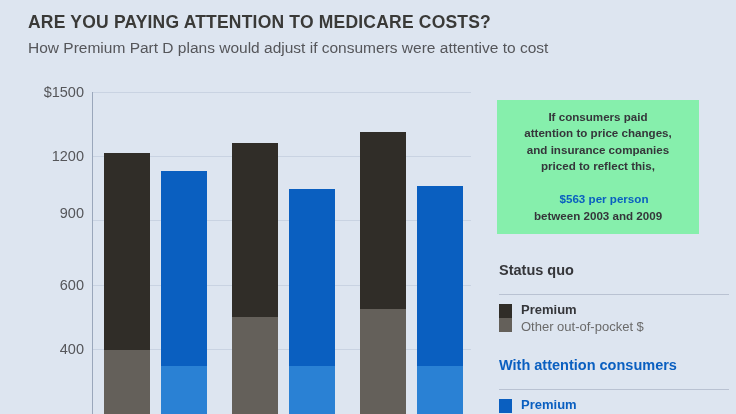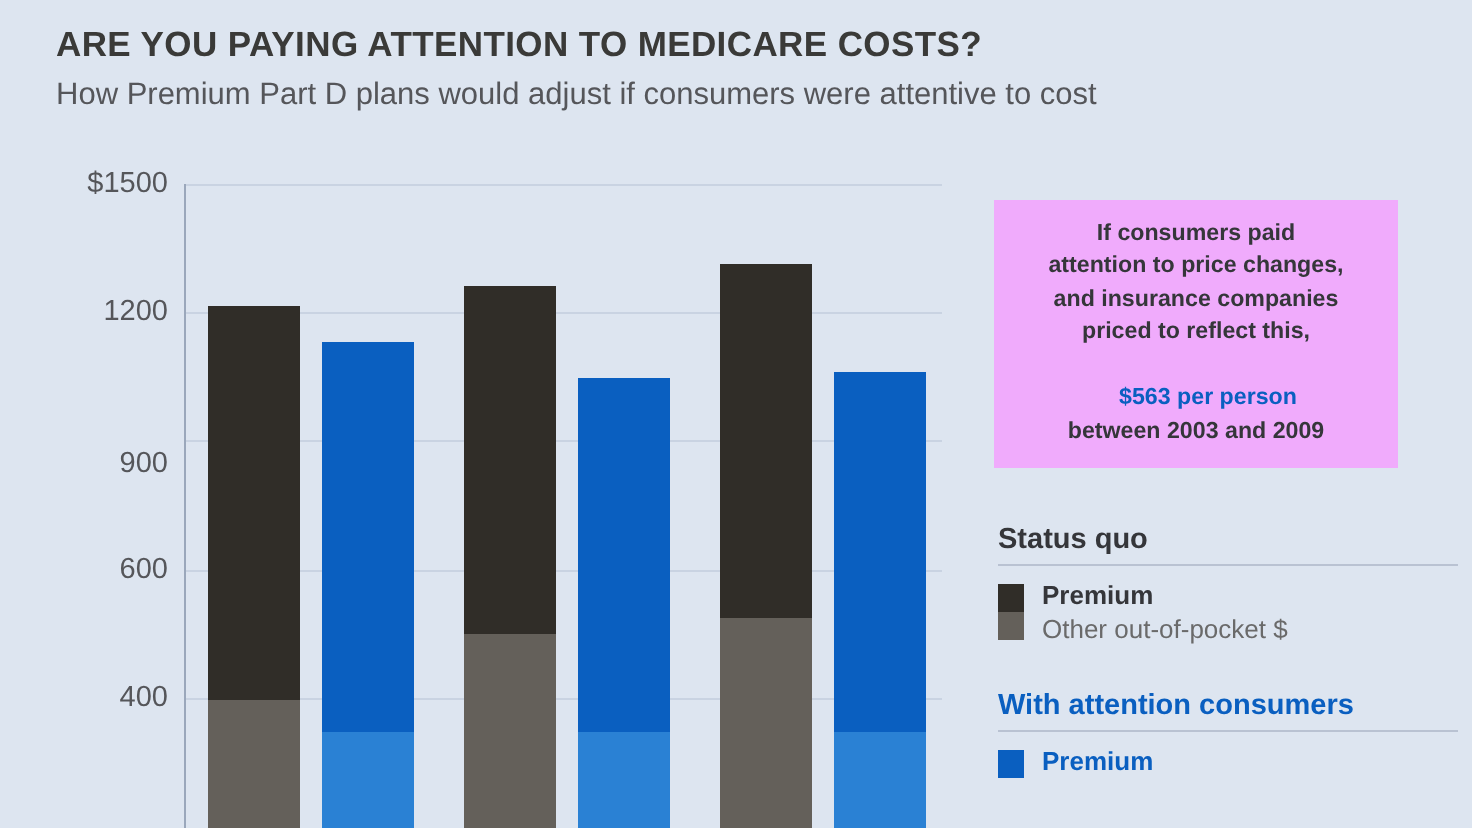--- a/index.html
+++ b/index.html
@@ -94,21 +94,21 @@
   .seg-premium-att  { background: #0a5fc0; }
   .seg-oop-att      { background: #2a81d4; }
 
   
   #annotation-box {
     position: absolute;
     left: 497px;
     top: 100px;
     width: 202px;
     padding: 9px 6px 10px 6px;
-    background: #f0abfc;
+    background: #86efac;
     box-sizing: border-box;
     text-align: center;
     font-size: 11.6px;
     font-weight: bold;
     line-height: 1.42;
     color: #35363a;
   }
   #annotation-highlight {
     color: #0a5fc0;
     font-weight: bold;
@@ -118,21 +118,21 @@
   
   #legend {
     position: absolute;
     left: 499px;
     top: 262px;
     width: 230px;
   }
   .legend-heading {
     font-size: 14.5px;
     font-weight: bold;
-    padding-bottom: 4px;
+    padding-bottom: 16px;
     border-bottom: 1px solid #b9c2d2;
     margin-bottom: 6px;
   }
   .legend-heading.sq  { color: #35363a; }
   .legend-heading.att { color: #0a5fc0; }
   .legend-group {
     position: relative;
     padding-left: 22px;
   }
   .legend-swatch-stack {
@@ -168,21 +168,21 @@
       <div class="gridline" style="top: 348.8px;"></div>
       <div class="gridline" style="top: 284.6px;"></div>
       <div class="gridline" style="top: 220.4px;"></div>
       <div class="gridline" style="top: 156.2px;"></div>
       <div class="gridline" style="top: 92px;"></div>
     </div>
   <div id="y-axis-line"></div>
   <div id="ytick-wrap">
       <div class="ytick-label" style="top: 348.8px;">400</div>
       <div class="ytick-label" style="top: 284.6px;">600</div>
-      <div class="ytick-label" style="top: 232px;">900</div>
+      <div class="ytick-label" style="top: 213px;">900</div>
       <div class="ytick-label" style="top: 156.2px;">1200</div>
       <div class="ytick-label" style="top: 92px;">$1500</div>
     </div>
   <div id="bars-layer">
       <div class="bar" style="left: 104px; width: 46px; height: 260.866px;">
         <div class="seg seg-oop-sq" style="bottom: 0px; height: 64.2px;"></div>
         <div class="seg seg-premium-sq" style="bottom: 64.2px; height: 196.666px;"></div>
       </div>
       <div class="bar" style="left: 161px; width: 46px; height: 242.89px;">
         <div class="seg seg-oop-att" style="bottom: 0px; height: 48.15px;"></div>

